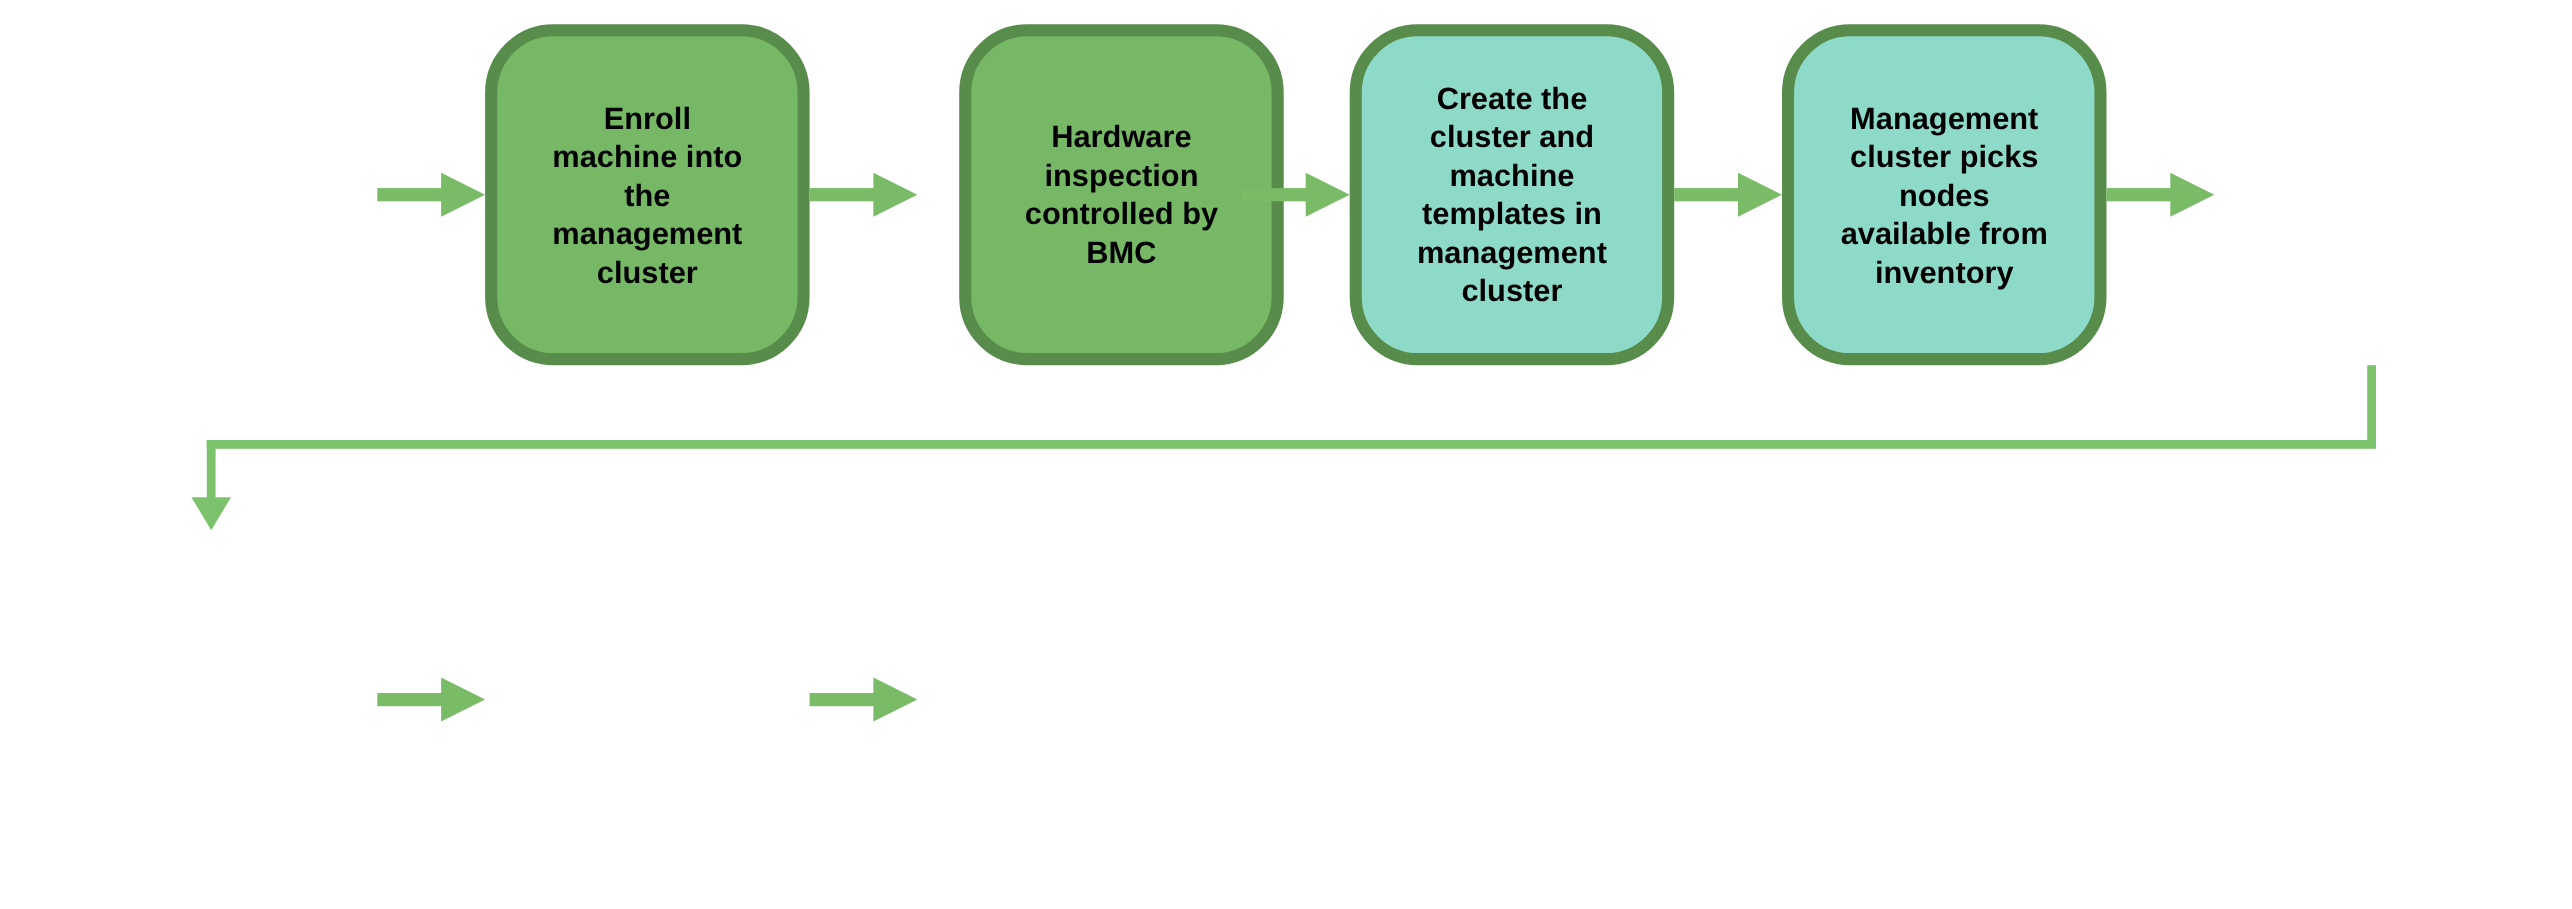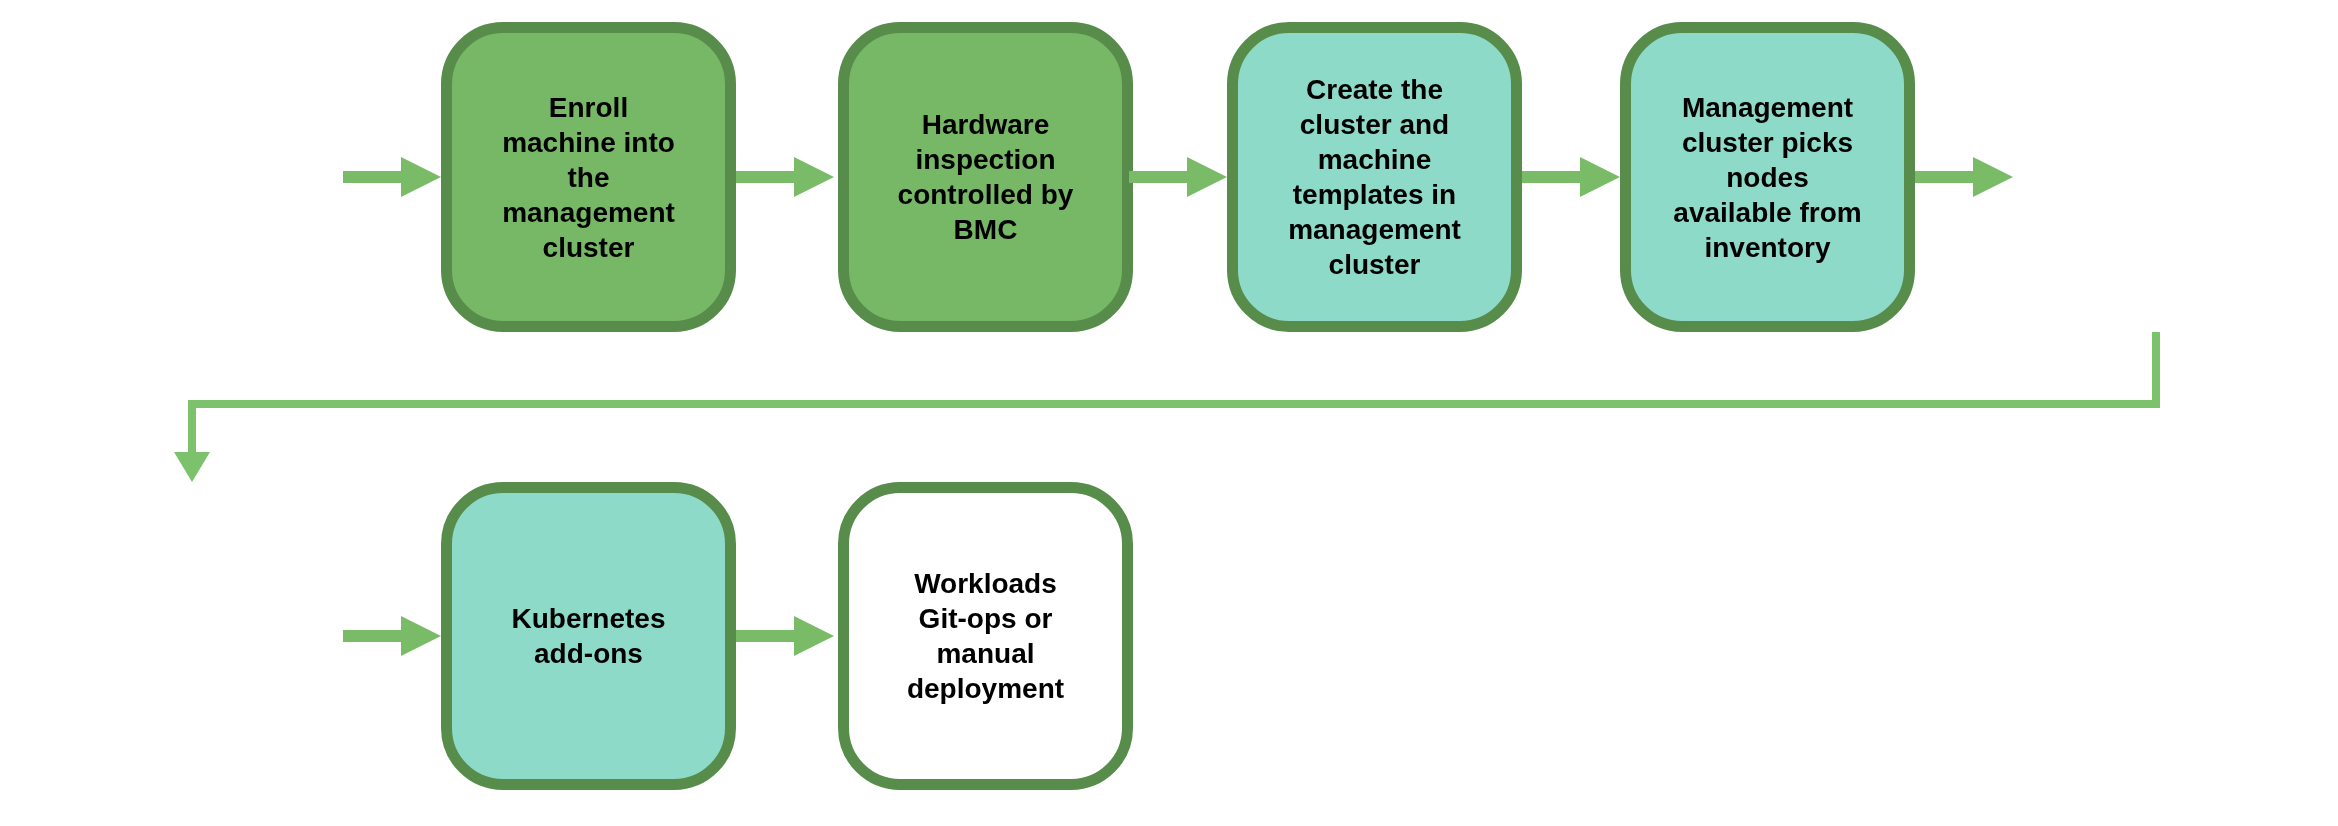--- a/index.html
+++ b/index.html
@@ -31,21 +31,21 @@
     font-weight:bold;
     line-height:35px;
     color:#000000;
     text-align:center;
     white-space:pre-line;
     padding:0 10px;
   }
   
   .c1 { left:48px; }
   .c2 { left:441px; }
-  .c3 { left:838px; }
+  .c3 { left:872px; }
   .c4 { left:1227px; }
   .c5 { left:1620px; }
   .c6 { left:2013px; }
   
   .harrow { position:absolute; width:98px; height:40px; }
   .harrow .stem {
     position:absolute; left:0; top:14px;
     width:60px; height:12px; background:#79bb67;
   }
   .harrow .head {
@@ -102,30 +102,20 @@
 cluster</div>
   </div>
   <div class="node row1 c5 v-teal">
     <div class="label">Management
 cluster picks
 nodes
 available from
 inventory</div>
   </div>
 
-  <div class="node row2 c2 v-teal">
-    <div class="label">Kubernetes
-add-ons</div>
-  </div>
-  <div class="node row2 c3 v-white">
-    <div class="label">Workloads
-Git-ops or
-manual
-deployment</div>
-  </div>
 
   <div class="harrow ar1 ax1">
       <div class="stem"></div>
       <div class="head"></div>
     </div>
   <div class="harrow ar1 ax2">
       <div class="stem"></div>
       <div class="head"></div>
     </div>
   <div class="harrow ar1 ax3">

